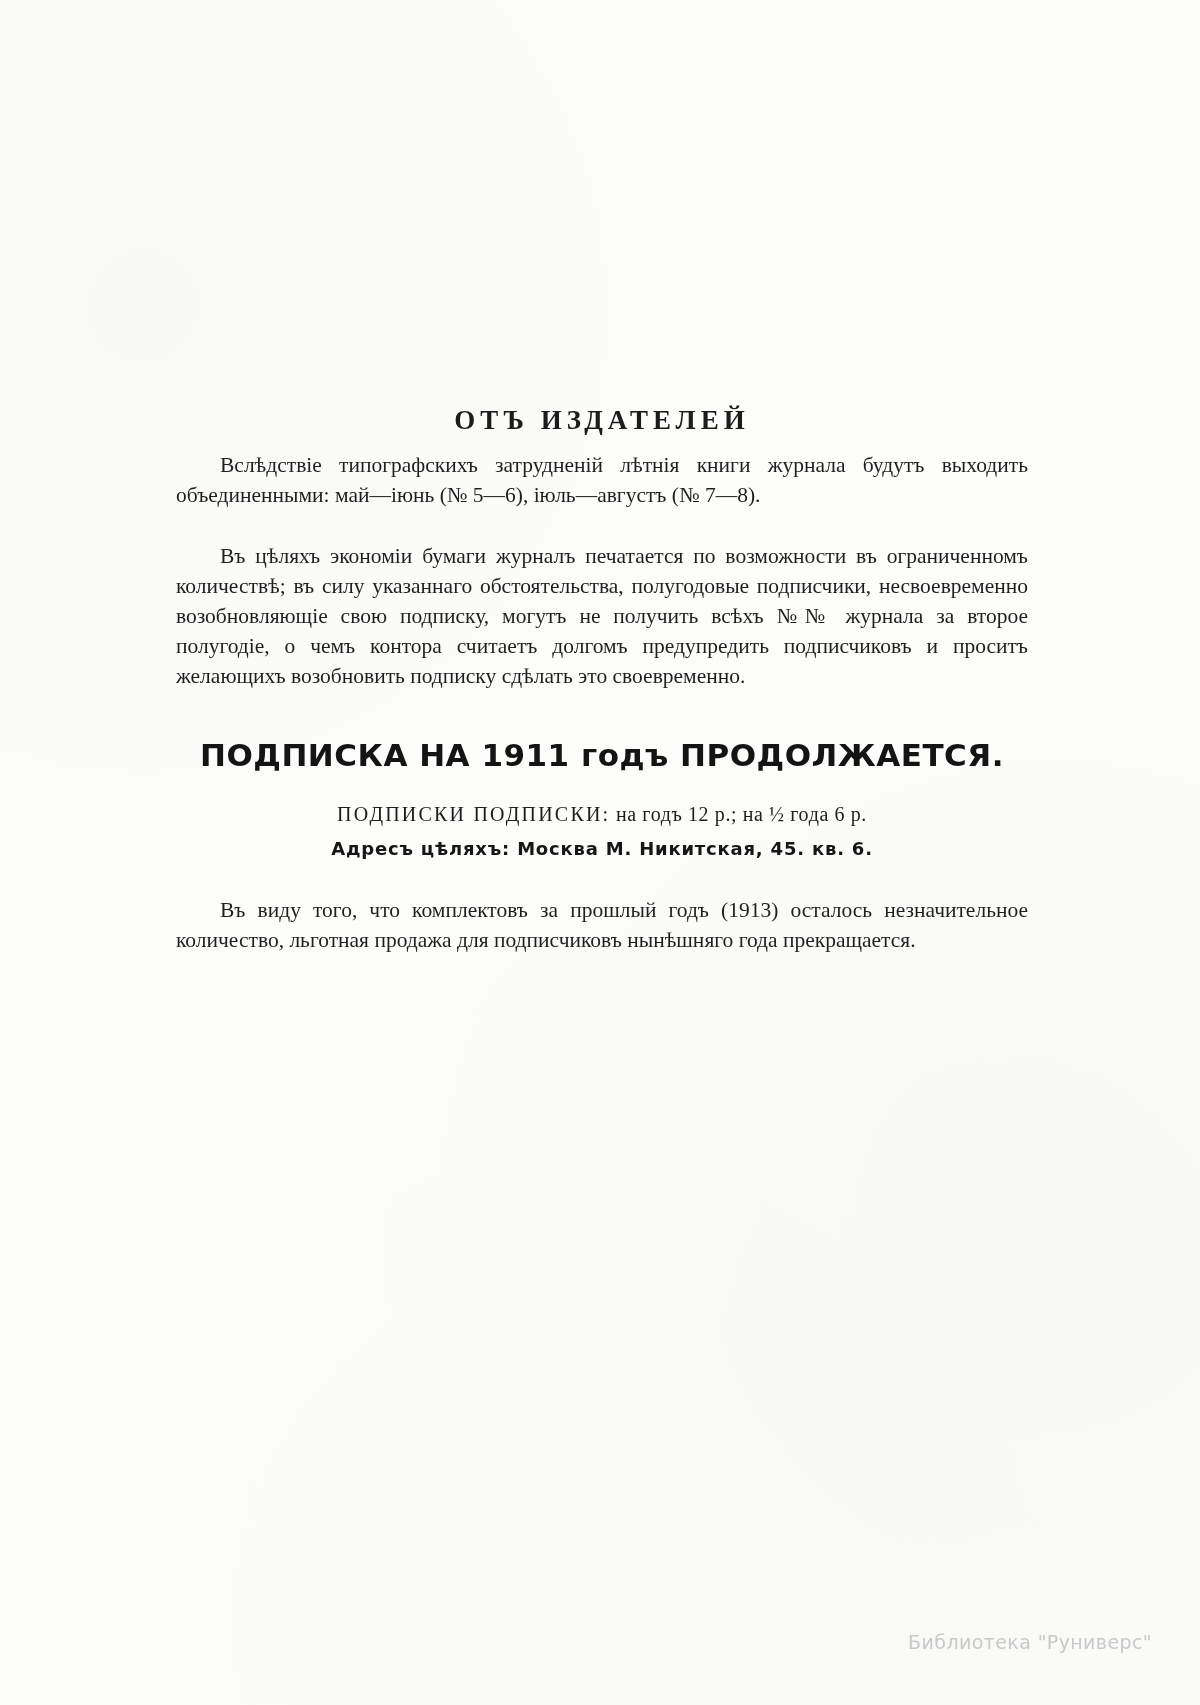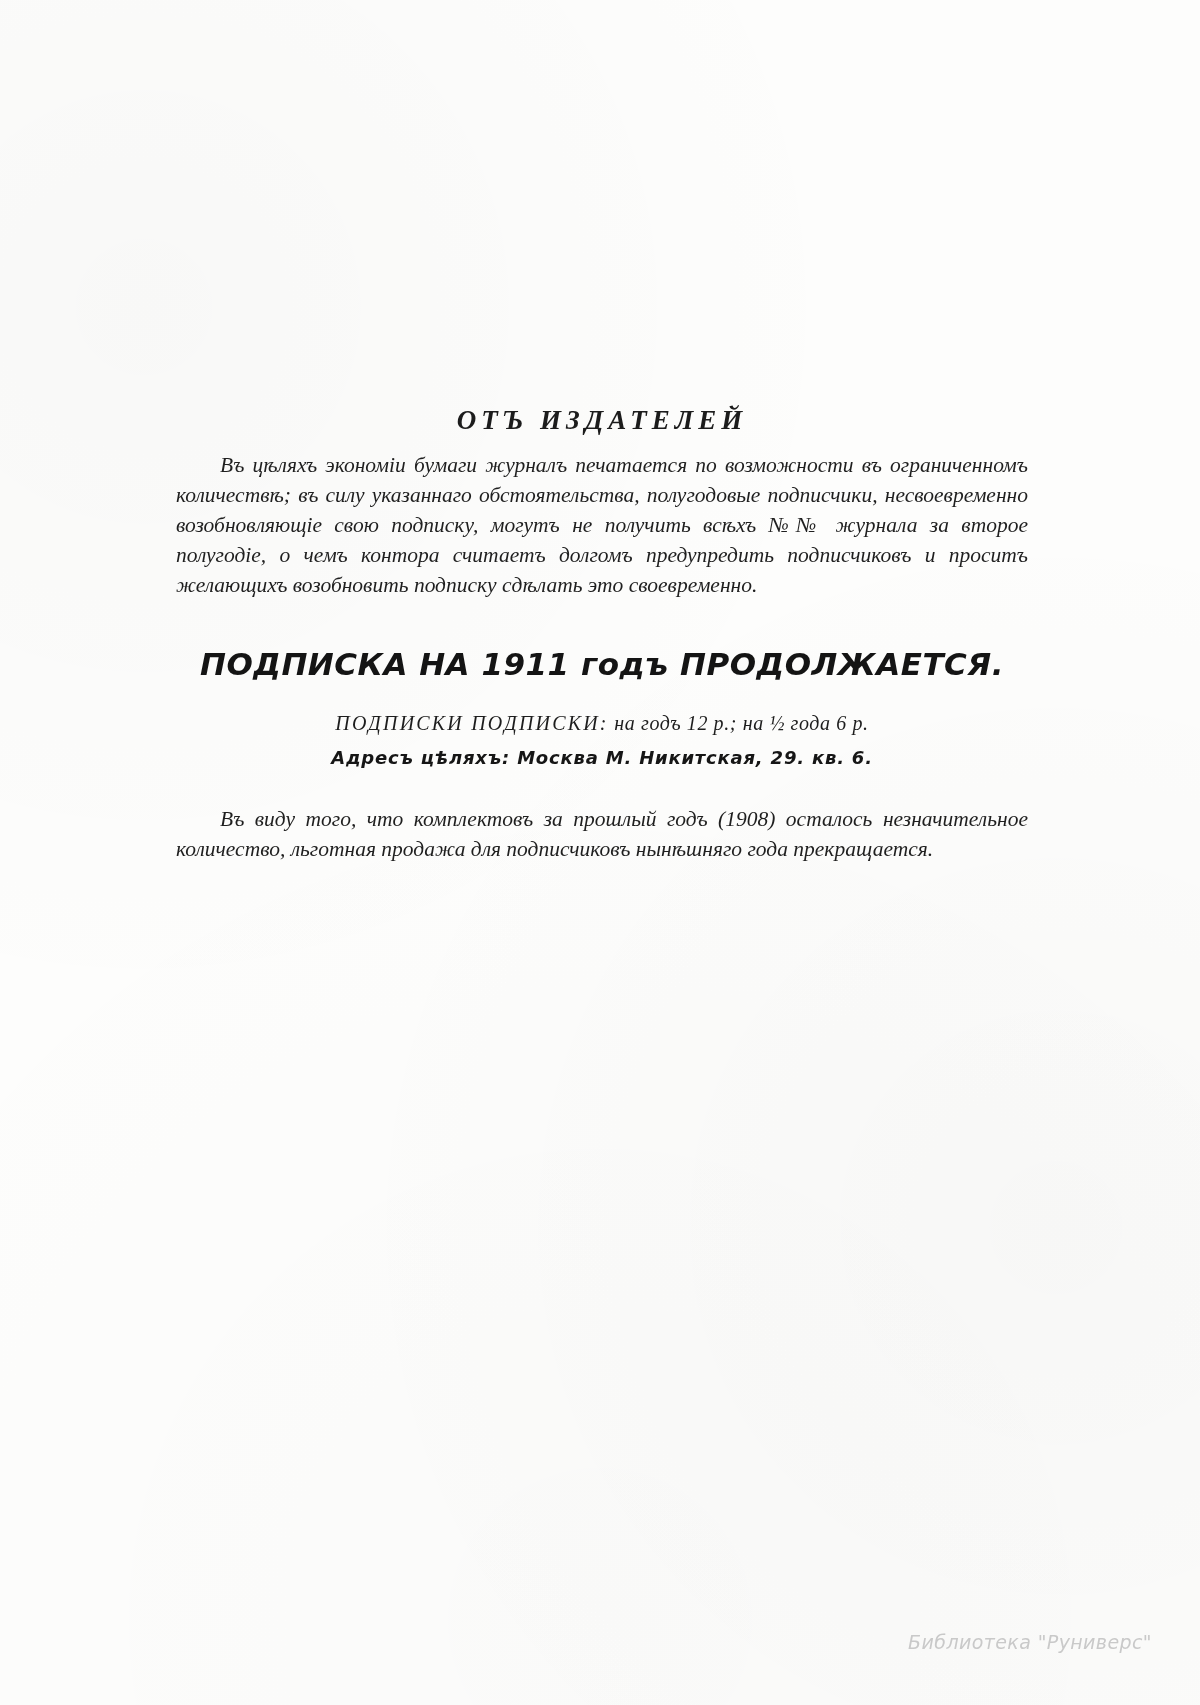--- a/index.html
+++ b/index.html
@@ -16,21 +16,20 @@
     overflow: hidden;
   }
 
   
   #scan-page {
     position: absolute;
     left: 0; top: 0;
     width: 1200px;
     height: 1705px;
     background: #fdfdfc;
-    font-style: italic;
   }
 
   
   #scan-page::before {
     content: "";
     position: absolute;
     left: 0; top: 0; right: 0; bottom: 0;
     background:
       radial-gradient(circle at 12% 18%, rgba(0,0,0,0.020), rgba(0,0,0,0) 42%),
       radial-gradient(circle at 88% 72%, rgba(0,0,0,0.018), rgba(0,0,0,0) 46%),
@@ -133,34 +132,35 @@
 </head>
 <body>
 
 <div id="scan-page">
 
   <div id="content-block">
 
     <h2 class="heading-small">ОТЪ ИЗДАТЕЛЕЙ</h2>
 
 
+    <p class="body-par">Вслѣдствіе типографскихъ затрудненій лѣтнія книги журнала будутъ выходить объединенными: май—іюнь (№ 5—6), іюль—августъ (№ 7—8).</p>
 
     <p class="body-par">Въ цѣляхъ экономіи бумаги журналъ печатается по возможности въ ограниченномъ количествѣ; въ силу указаннаго обстоятельства, полугодовые подписчики, несвоевременно возобновляющіе свою подписку, могутъ не получить всѣхъ №№ журнала за второе полугодіе, о чемъ контора считаетъ долгомъ предупредить подписчиковъ и проситъ желающихъ возобновить подписку сдѣлать это своевременно.</p>
 
     <div class="banner">ПОДПИСКА НА 1911 годъ ПРОДОЛЖАЕТСЯ.</div>
 
     <div class="terms-line">
       <span class="caps">ПОДПИСКИ ПОДПИСКИ:</span>
       <span>на годъ 12 р.; на ½ года 6 р.</span>
     </div>
 
     <div class="address-line">
       <span>Адресъ цѣляхъ:</span>
-      <span>Москва М. Никитская, 29. кв. 6.</span>
+      <span>Москва М. Никитская, 45. кв. 6.</span>
     </div>
 
-    <p class="body-par closing">Въ виду того, что комплектовъ за прошлый годъ (1908) осталось незначительное количество, льготная продажа для подписчиковъ нынѣшняго года прекращается.</p>
+    <p class="body-par closing">Въ виду того, что комплектовъ за прошлый годъ (1913) осталось незначительное количество, льготная продажа для подписчиковъ нынѣшняго года прекращается.</p>
 
   </div>
 
   <div id="watermark">Библиотека "Руниверс"</div>
 
 </div>
 
 </body></html>

